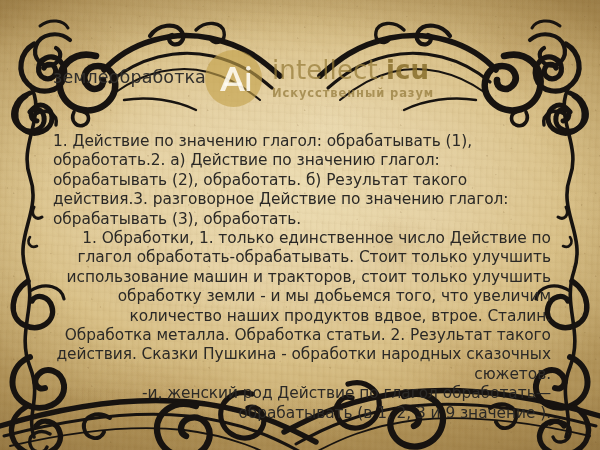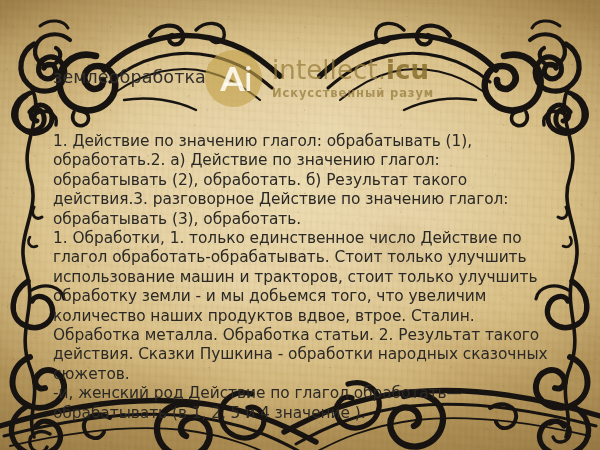--- a/index.html
+++ b/index.html
@@ -143,21 +143,21 @@
     top: 108px;
     width: 498px;
     font-size: 15.4px;
     line-height: 19.4px;
     color: #2b2926;
     letter-spacing: -.05px;
     margin-top: 24px;
   }
   .body-text p { margin: 0; }
   .body-text .blk { margin: 0; }
-  .blk + .blk { margin-top: 0; }
+  .blk + .blk { margin-top: 0; text-align: right; }
 </style>
 </head>
 <body>
 
 <div class="slide">
 
   <div class="parchment-base"></div>
   <div class="parchment-mottle"></div>
   <div class="parchment-grain"></div>
   <div class="parchment-specks"></div>
@@ -258,17 +258,17 @@
       <div class="wm-main"><span>intellect.</span><span class="bold">icu</span></div>
       <div class="wm-sub">Искусственный  разум</div>
     </div>
   </div>
 
   <div class="content">
     <div class="title">землеобработка</div>
     <div class="body-text">
       <p class="blk">1. Действие по значению глагол: обрабатывать (1), обработать.2. а) Действие по значению глагол: обрабатывать (2), обработать. б) Результат такого действия.3.  разговорное Действие по значению глагол: обрабатывать (3), обработать.</p>
       <p class="blk"> 1. Обработки, 1. только  единственное число Действие по  глагол  обработать-обрабатывать. Стоит только улучшить использование машин и тракторов, стоит только улучшить обработку земли - и мы добьемся того, что увеличим количество наших продуктов вдвое, втрое. Сталин. Обработка металла. Обработка статьи. 2. Результат такого действия. Сказки Пушкина - обработки народных сказочных сюжетов.</p>
-      <p class="blk">                                                                       -и, женский род Действие по  глагол  обработать—обрабатывать (в 1, 2, 5 и 4  значение ).</p>
+      <p class="blk">                                                                       -и, женский род Действие по  глагол  обработать—обрабатывать (в 1, 2, 3 и 9  значение ).</p>
     </div>
   </div>
 
 </div>
 
 </body></html>

